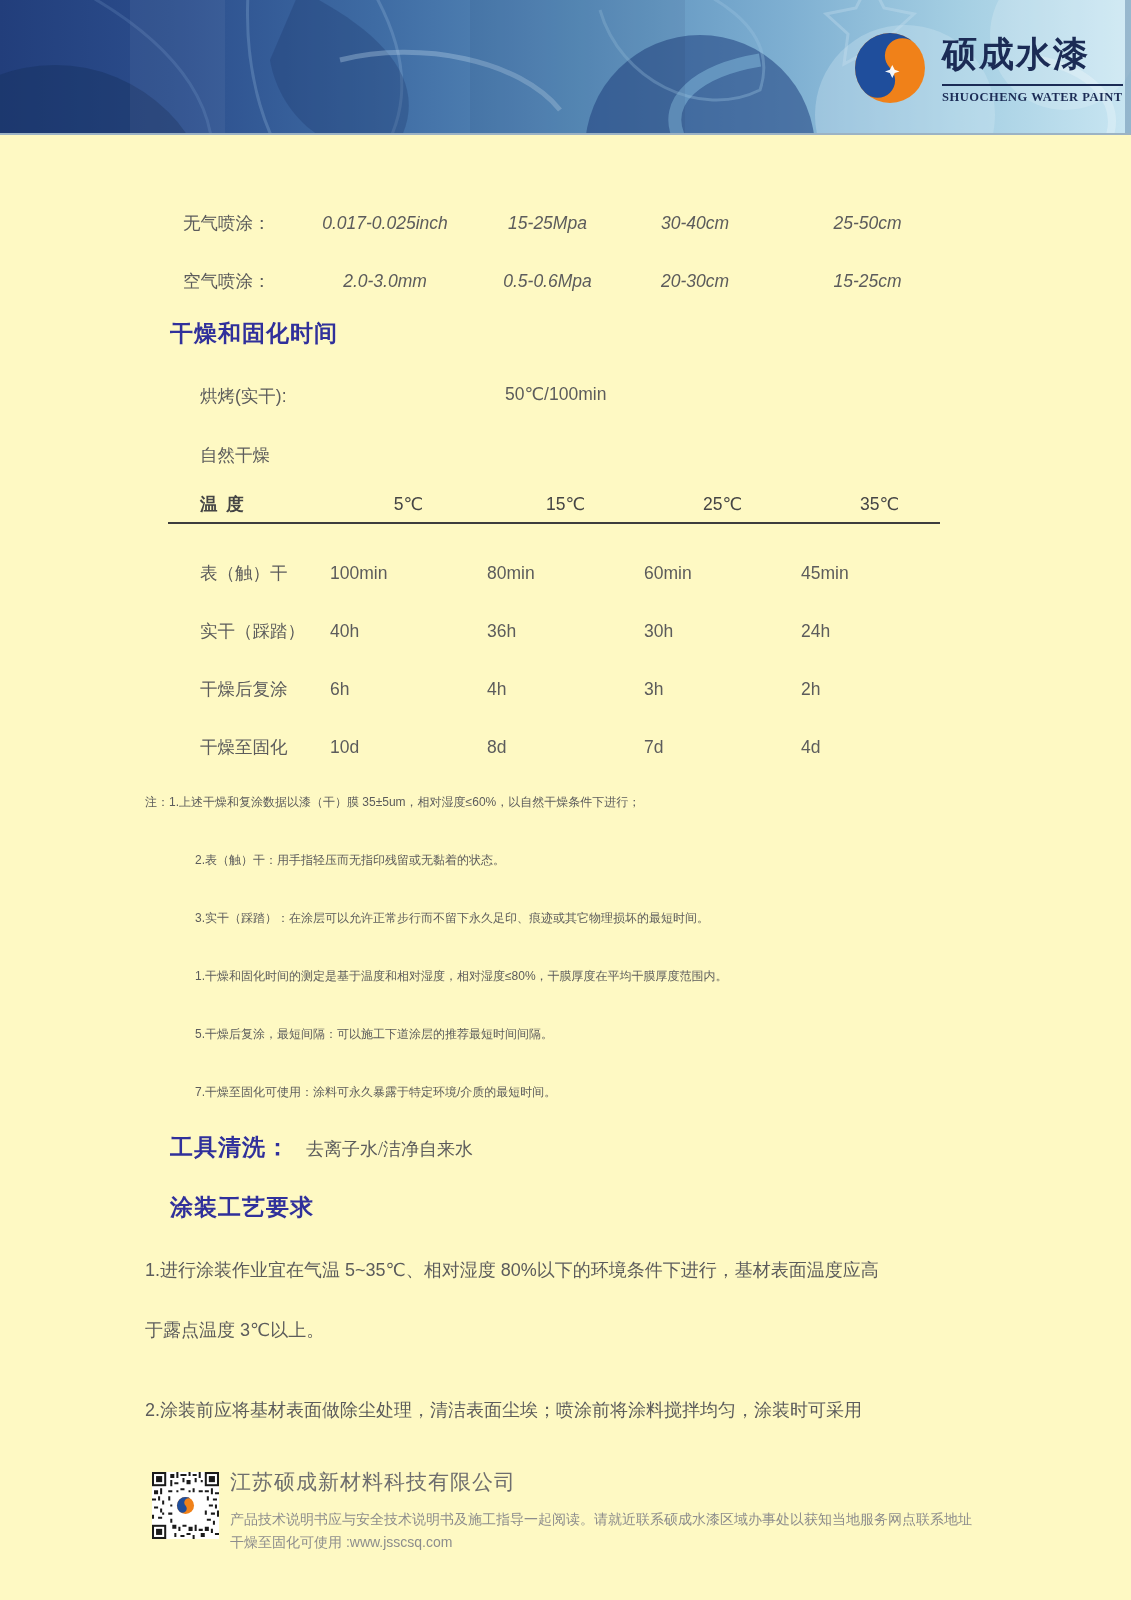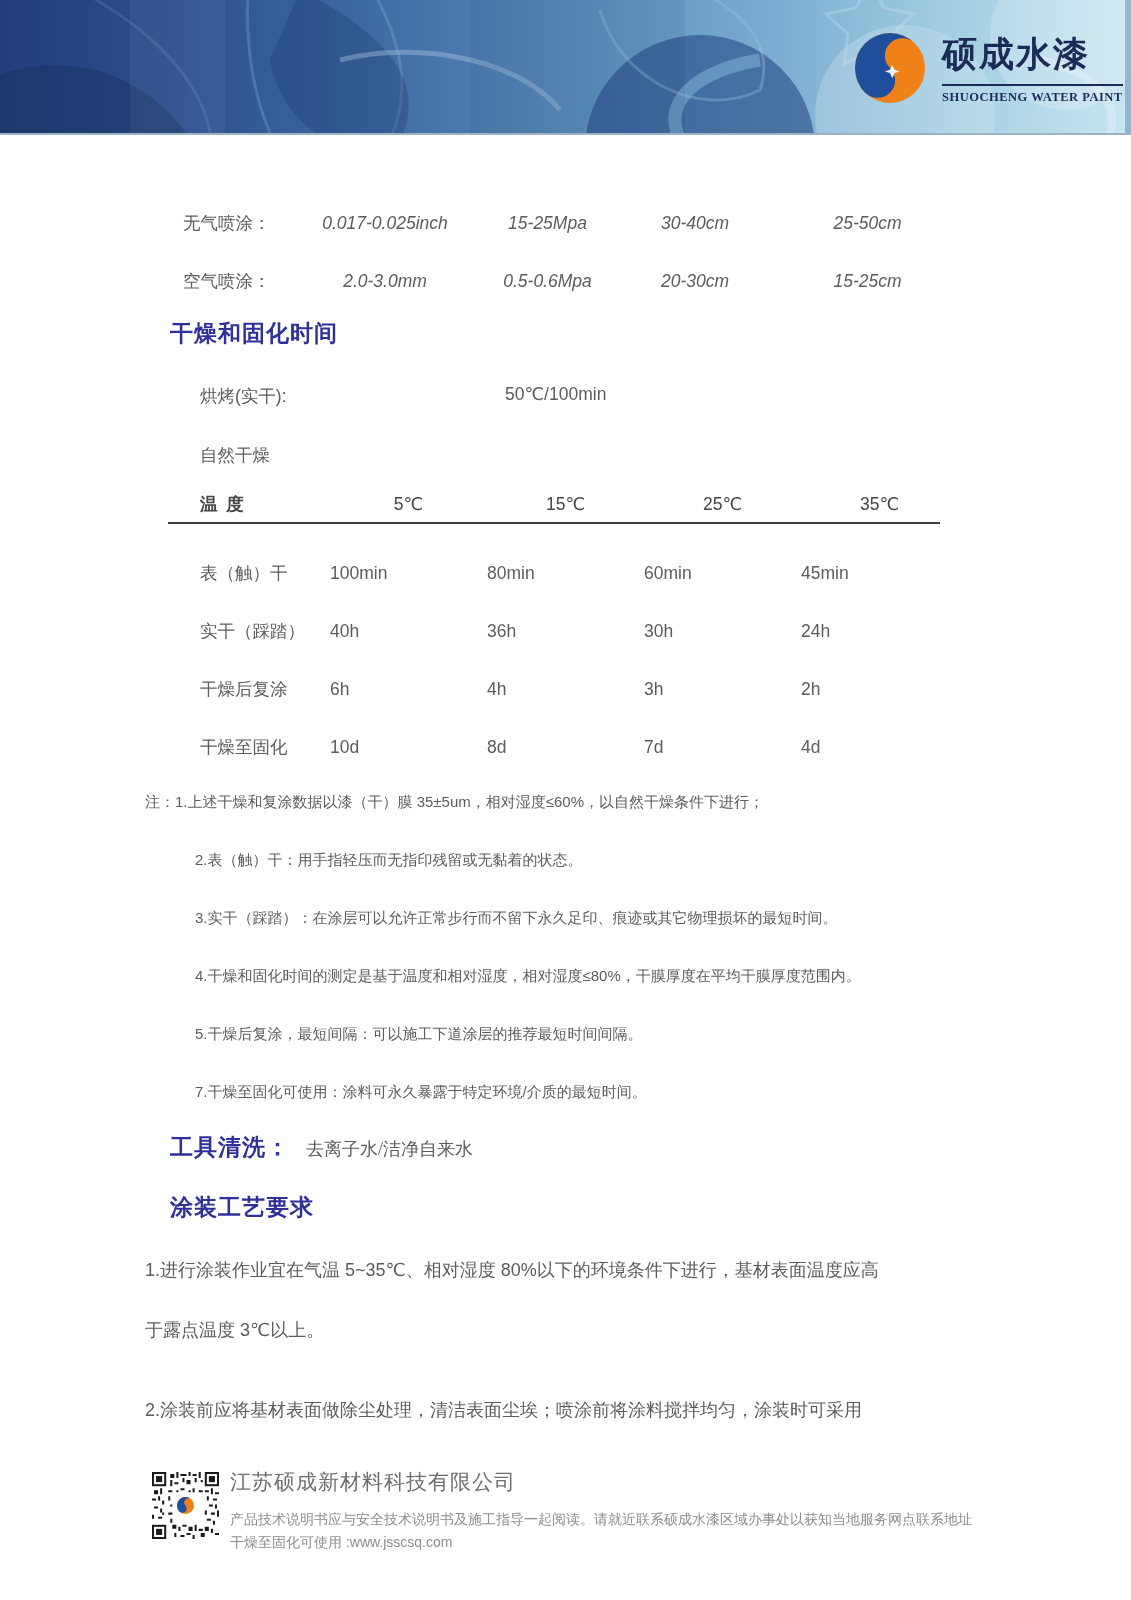--- a/index.html
+++ b/index.html
@@ -1,18 +1,18 @@
 <!DOCTYPE html>
 <html style="--section-title: #30309b; --body-text: #5c5c5c; --note-text: #5c5c5c; --footer-text: #8d8d8d; --table-line: #3d3d3d; --brand-navy: #1b2b55; --logo-blue: #1f4e9c; --logo-orange: #f08119; --header-dark-blue: #223e7b; --header-light-blue: #c9e6f2;"><head>
 <meta charset="utf-8">
 <style>
   html,body{margin:0;padding:0;background:#e8e8e8;}
   .page{
     position:relative;width:1131px;height:1600px;margin:0 auto;
-    background:#ffffff;overflow:hidden;
+    background:#fef9c3;overflow:hidden;
     font-family:"Liberation Sans","DejaVu Sans",sans-serif;
     color:var(--body-text,#5c5c5c);
   }
   
   .header{
     position:absolute;left:0;top:0;width:1131px;height:133px;
     background:linear-gradient(90deg,#223e7b 0%,#2b4d8c 15%,#3e6ba3 33%,#5b8fbc 52%,#7fb0d2 70%,#a5cfe3 85%,#c9e6f2 100%);
     border-bottom:2px solid #9cb3c4;
   }
   .header svg.watermark{position:absolute;left:0;top:0;}
@@ -50,21 +50,21 @@
   .dry{position:absolute;left:145px;top:488px;width:813px;font-size:17.5px;}
   .dry-head{display:grid;grid-template-columns:185px 157px 157px 157px 157px;height:32px;align-items:center;color:#454545;}
   .dry-head .label{padding-left:55px;font-weight:bold;letter-spacing:2px;}
   .dry-head .val{text-align:center;}
   .dry-rule{position:absolute;left:23px;top:34px;width:772px;height:2px;background:var(--table-line,#3d3d3d);}
   .dry-body{margin-top:24px;}
   .dry-row{display:grid;grid-template-columns:185px 157px 157px 157px 157px;height:58px;align-items:center;}
   .dry-row .label{padding-left:55px;}
   .dry-row .val{text-align:left;}
   
-  .notes{position:absolute;left:145px;top:791px;width:865px;font-size:15px;color:var(--note-text,#5c5c5c);}
+  .notes{position:absolute;left:145px;top:791px;width:865px;font-size:12px;color:var(--note-text,#5c5c5c);}
   .note{line-height:22px;margin-bottom:36px;white-space:nowrap;}
   .note.indent{padding-left:50px;}
   
   .tool{position:absolute;left:170px;top:1132px;display:flex;align-items:baseline;}
   .tool .t{font-size:23px;font-weight:bold;color:var(--section-title,#30309b);letter-spacing:1px;}
   .tool .v{font-size:18px;margin-left:16px;color:var(--body-text,#5c5c5c);font-family:Liberation Serif, serif;}
   
   .para{position:absolute;left:145px;width:745px;font-size:18px;line-height:60px;color:var(--body-text,#5c5c5c);}
   
   .qr{position:absolute;left:152px;top:1472px;width:67px;height:67px;}
@@ -173,21 +173,21 @@
         <div class="val">7d</div>
         <div class="val">4d</div>
       </div>
     </div>
   </div>
 
   <div class="notes">
     <div class="note">注：1.上述干燥和复涂数据以漆（干）膜 35±5um，相对湿度≤60%，以自然干燥条件下进行；</div>
     <div class="note indent">2.表（触）干：用手指轻压而无指印残留或无黏着的状态。</div>
     <div class="note indent">3.实干（踩踏）：在涂层可以允许正常步行而不留下永久足印、痕迹或其它物理损坏的最短时间。</div>
-    <div class="note indent">4.干燥和固化时间的测定是基于温度和相对湿度，相对湿度≤80%，干膜厚度在平均干膜厚度范围内。</div>
+    <div class="note indent">1.干燥和固化时间的测定是基于温度和相对湿度，相对湿度≤80%，干膜厚度在平均干膜厚度范围内。</div>
     <div class="note indent">5.干燥后复涂，最短间隔：可以施工下道涂层的推荐最短时间间隔。</div>
     <div class="note indent">7.干燥至固化可使用：涂料可永久暴露于特定环境/介质的最短时间。</div>
   </div>
 
   <div class="tool">
     <span class="t">工具清洗：</span>
     <span class="v">去离子水/洁净自来水</span>
   </div>
 
   <h2 class="sec-title" style="top:1192px;">涂装工艺要求</h2>

